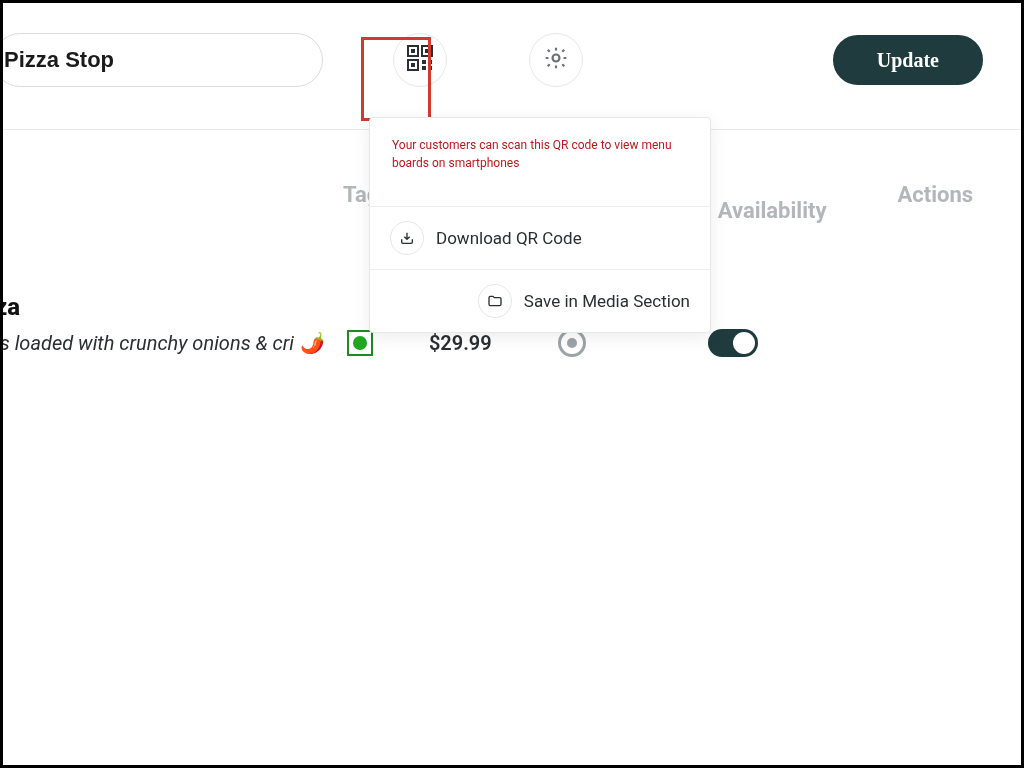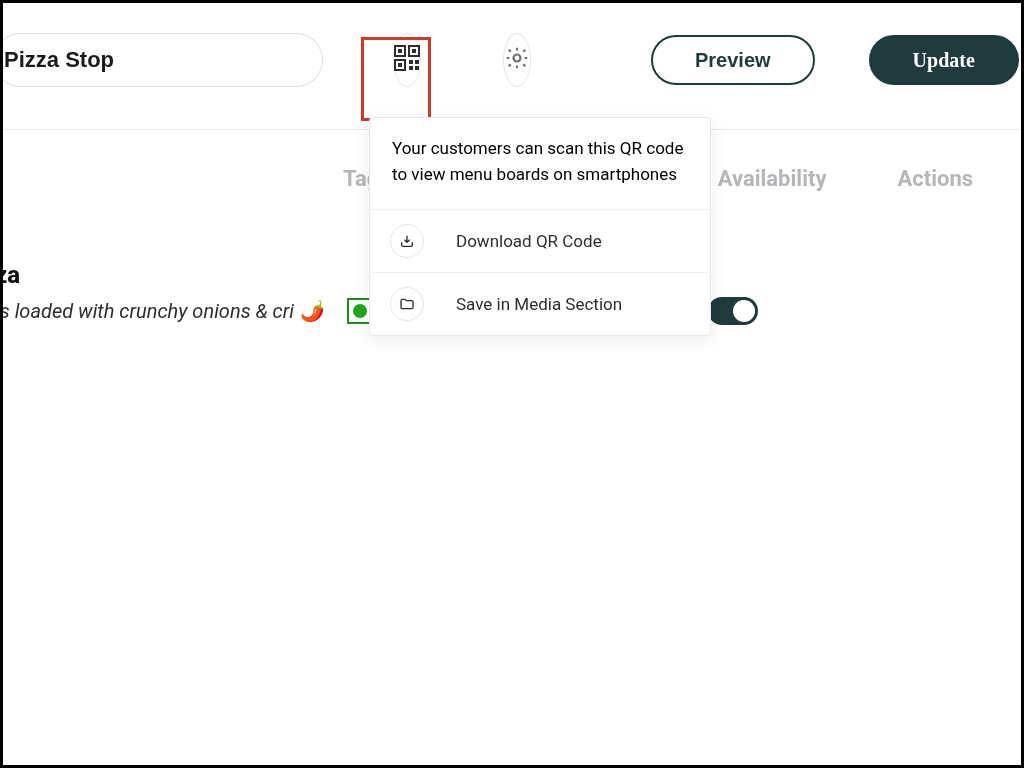--- a/index.html
+++ b/index.html
@@ -88,21 +88,21 @@
   }
   .table-header {
     display: flex;
     align-items: center;
     padding: 36px 20px 20px 0;
     color: #b2b7ba;
     font-size: 22px;
     font-weight: 700;
   }
   .th-tags { margin-left: 340px; width: 90px; }
-  .th-avail { margin-left: 290px; width: 140px; }
+  .th-avail { margin-left: 290px; width: 140px; margin-top: 32px; }
   .th-actions { margin-left: 48px; width: 110px; }
   .item-title {
     font-size: 24px;
     font-weight: 800;
     color: #111;
     margin-left: -8px;
     margin-top: 50px;
   }
   .row {
     display: flex;
@@ -184,37 +184,37 @@
     top: 114px;
     left: 366px;
     width: 342px;
     background: #fff;
     border: 1px solid #e6e8ea;
     border-radius: 4px;
     box-shadow: 0 4px 18px rgba(0,0,0,0.08);
     z-index: 50;
   }
   .popover-text {
-    padding: 18px 22px 22px 22px;
-    font-size: 17px;
+    padding: 18px 22px 34px 22px;
+    font-size: 12px;
     line-height: 1.5;
-    color: #000000;
+    color: #b91c1c;
     border-bottom: 1px solid #eceeef;
   }
   .popover-item {
     display: flex;
     align-items: center;
-    gap: 32px;
+    gap: 12px;
     padding: 14px 20px;
     font-size: 17px;
     color: #2b2f31;
     cursor: pointer;
     border-bottom: 1px solid #eceeef;
   }
-  .popover-item:last-child { border-bottom: none; }
+  .popover-item:last-child { border-bottom: none; justify-content: flex-end; }
   .pop-icon {
     width: 34px;
     height: 34px;
     border: 1.5px solid #e4e7e9;
     border-radius: 50%;
     display: flex;
     align-items: center;
     justify-content: center;
   }
 </style>
@@ -241,21 +241,20 @@
   </div>
   <div class="circle-btn gear">
     <span>
       <svg width="26" height="26" viewBox="0 0 24 24" fill="none" stroke="#6a7073" stroke-width="2">
         <circle cx="12" cy="12" r="3.2"></circle>
         <path d="M12 2.5v2.5M12 19v2.5M4.4 4.4l1.8 1.8M17.8 17.8l1.8 1.8M2.5 12h2.5M19 12h2.5M4.4 19.6l1.8-1.8M17.8 6.2l1.8-1.8"></path>
       </svg>
     </span>
   </div>
   <div class="spacer"></div>
-  <button class="btn preview">Preview</button>
   <button class="btn update">Update</button>
 </div>
 
 <div class="highlight-box"></div>
 
 <div class="popover">
   <div class="popover-text">Your customers can scan this QR code to view menu boards on smartphones</div>
   <div class="popover-item">
     <span class="pop-icon">
       <svg width="16" height="16" viewBox="0 0 24 24" fill="none" stroke="#2b2f31" stroke-width="2">

